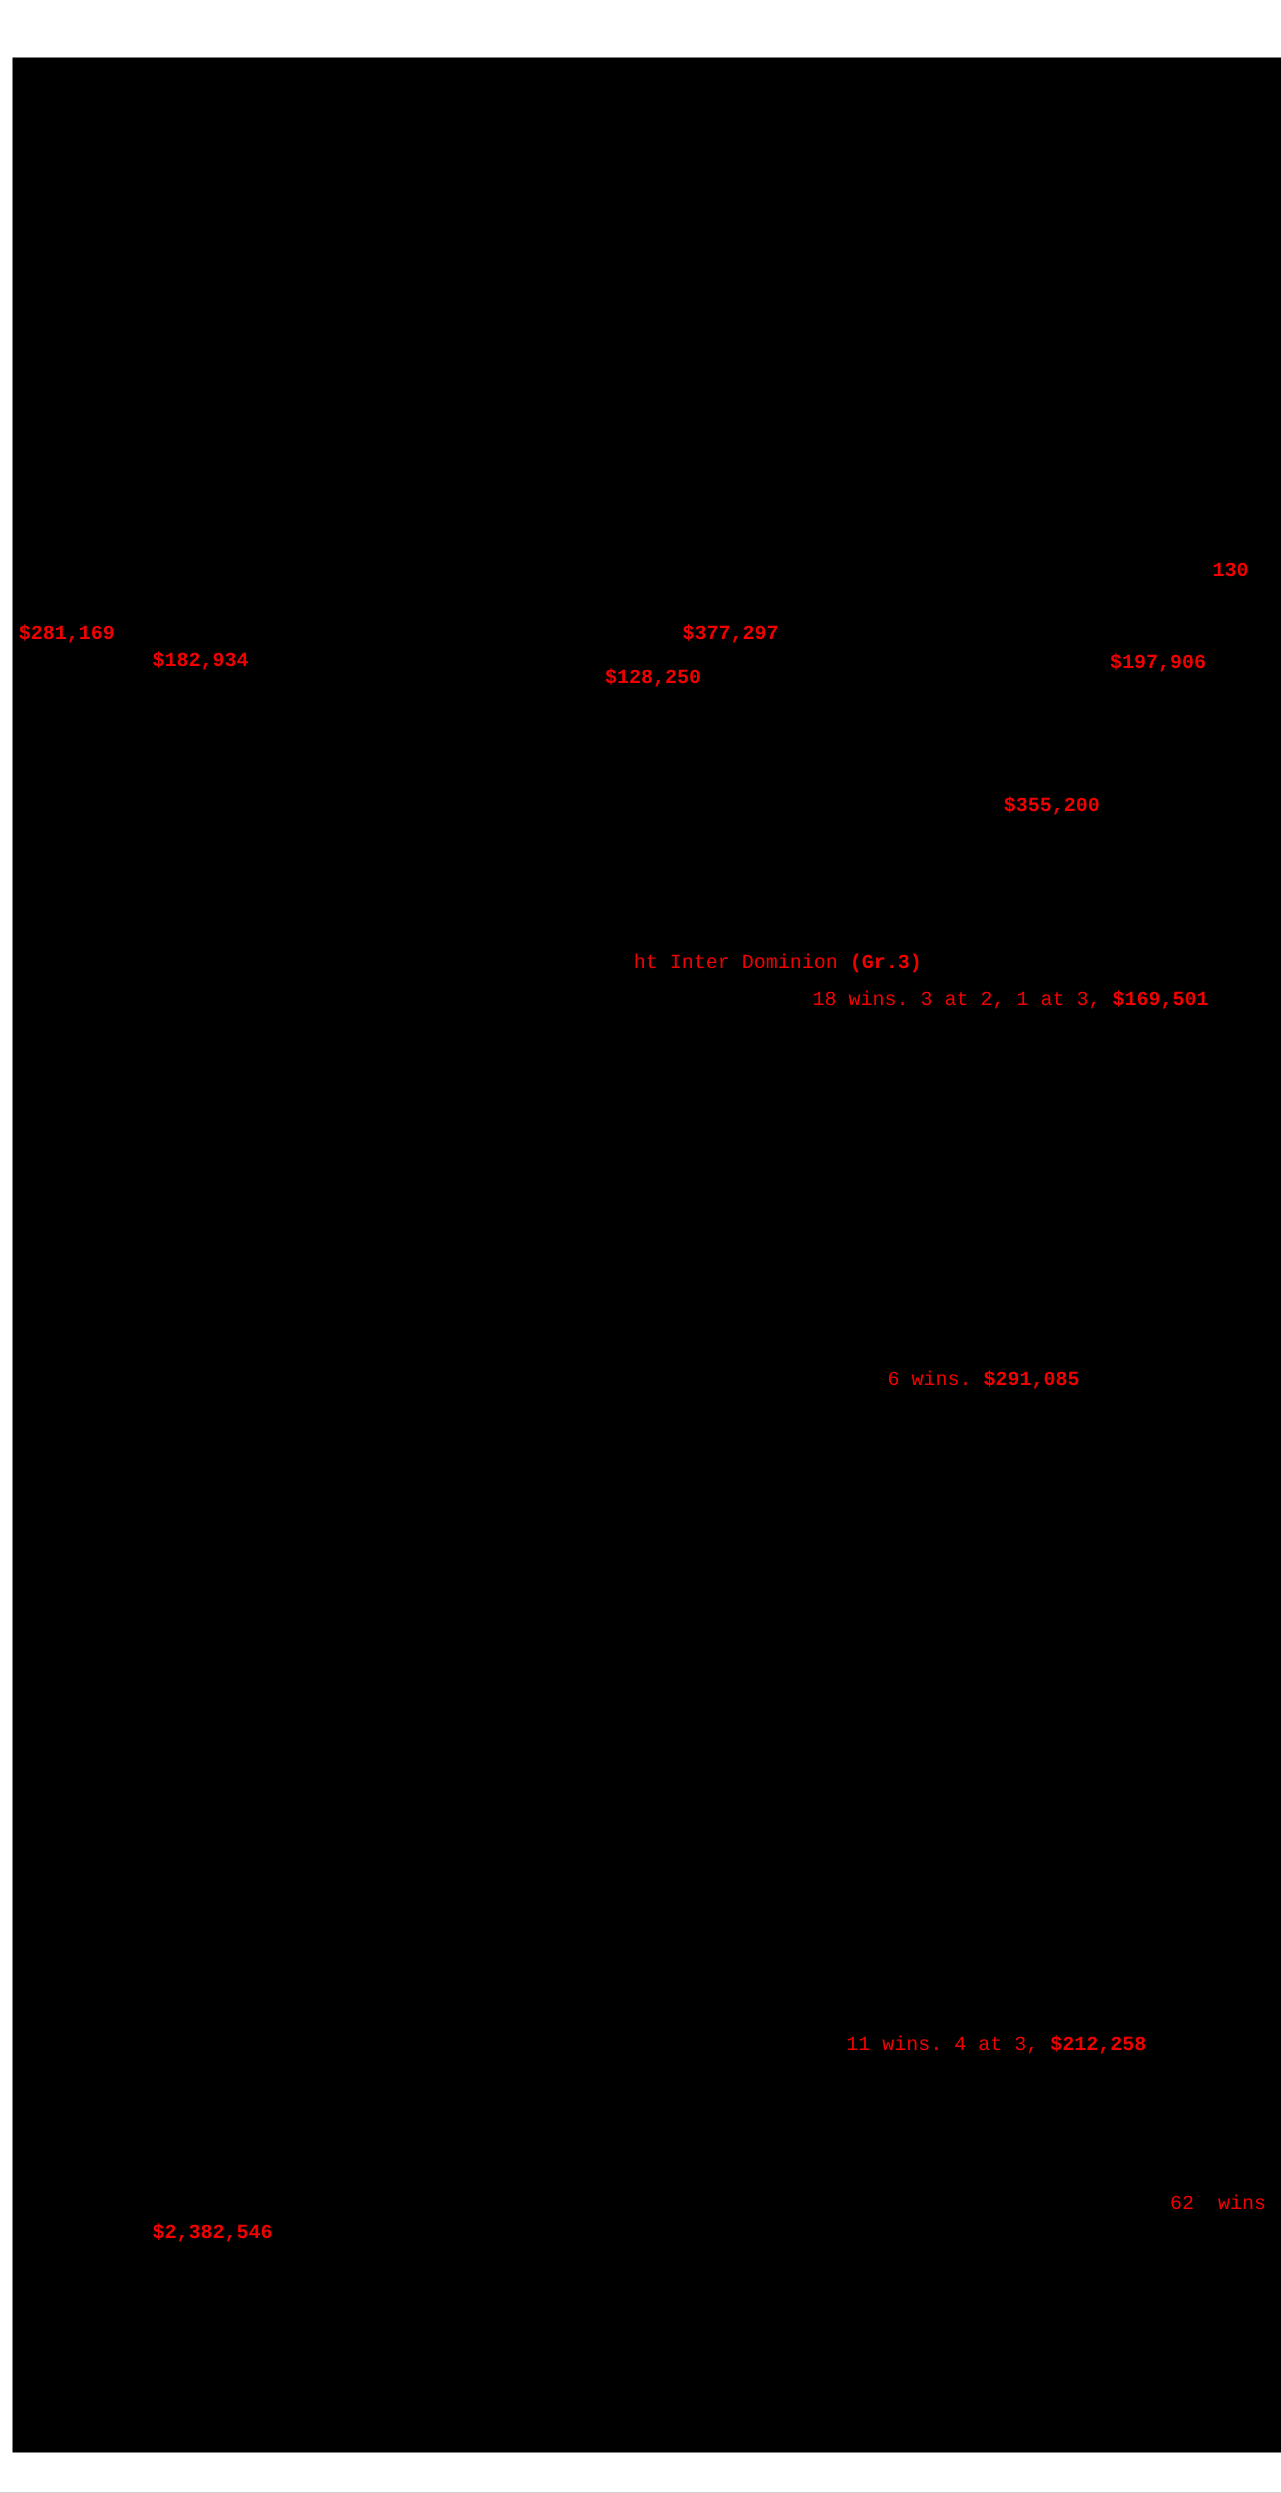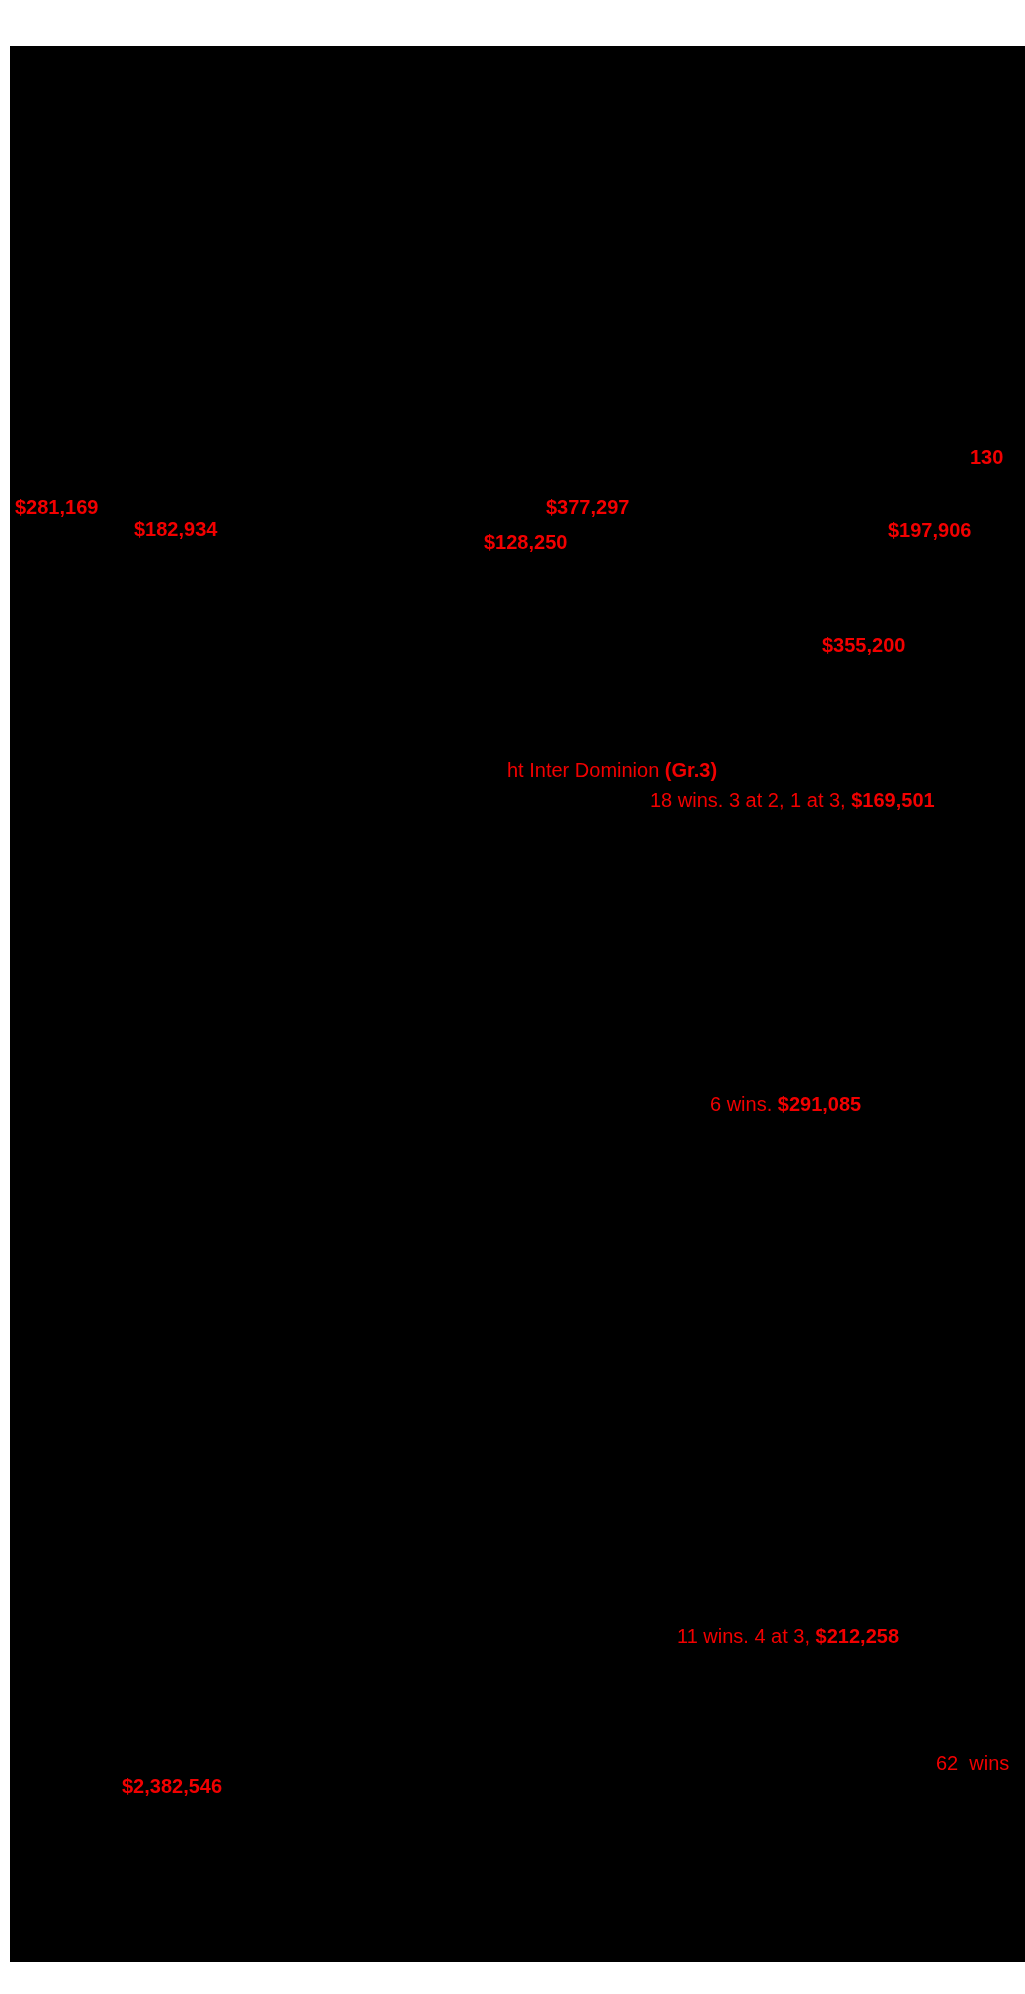--- a/index.html
+++ b/index.html
@@ -23,47 +23,48 @@
   
   .doc{
     position:absolute;
     left:10px;top:46px;
     width:1015px;height:1916px;
     background:var(--doc-bg);
   }
   .red{
     position:absolute;
     color:var(--red);
-    font-size:20px;
+    font-size:16px;
     line-height:20px;
     white-space:nowrap;
+    font-family:Liberation Mono, monospace;
   }
   .bold{font-weight:bold;}
   .pre{white-space:pre;}
 </style>
 </head>
 <body>
 
 <div class="page">
 
   <div class="doc"></div>
 
   <div class="red bold" style="left:970px;top:447px;">130</div>
 
   <div class="red bold" style="left:546px;top:469px;margin-top:28px;">$377,297</div>
 
   <div class="red bold" style="left:15px;top:497px;">$281,169</div>
 
-  <div class="red bold" style="left:122px;top:519px;margin-left:12px;">$182,934</div>
+  <div class="red bold" style="left:122px;top:519px;">$182,934</div>
 
   <div class="red bold" style="left:484px;top:532px;">$128,250</div>
 
   <div class="red bold" style="left:888px;top:520px;">$197,906</div>
 
-  <div class="red bold" style="left:822px;top:635px;">$355,200</div>
+  <div class="red bold" style="left:803px;top:635px;">$355,200</div>
 
   <div class="red" style="left:507px;top:760px;">
     <span>ht Inter Dominion </span><span class="bold">(Gr.3)</span>
   </div>
 
   <div class="red" style="left:650px;top:790px;">
     <span>18 wins. 3 at 2, 1 at 3, </span><span class="bold">$169,501</span>
   </div>
 
   <div class="red" style="left:710px;top:1094px;">

